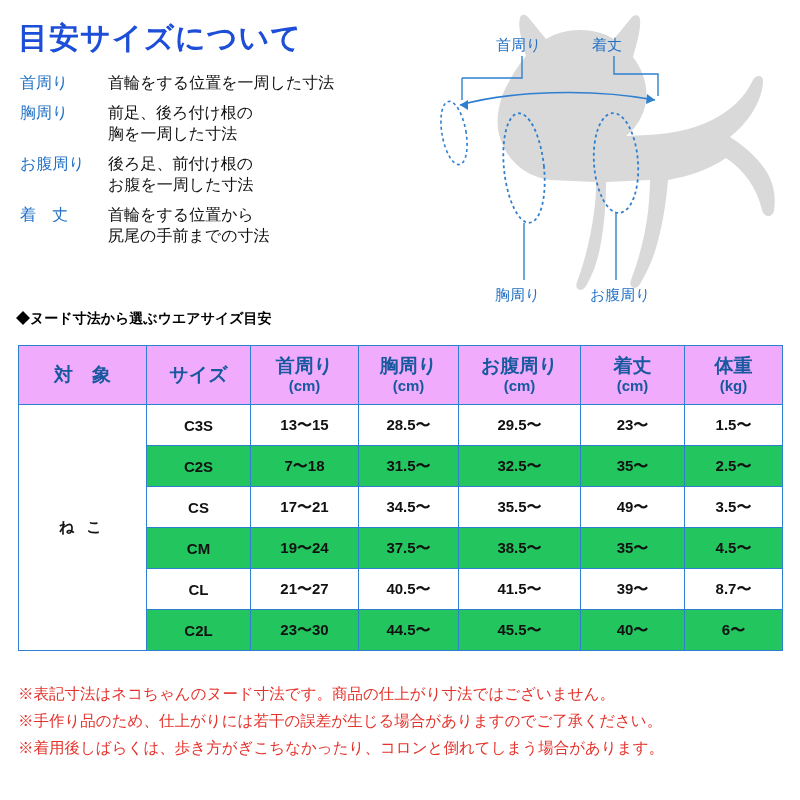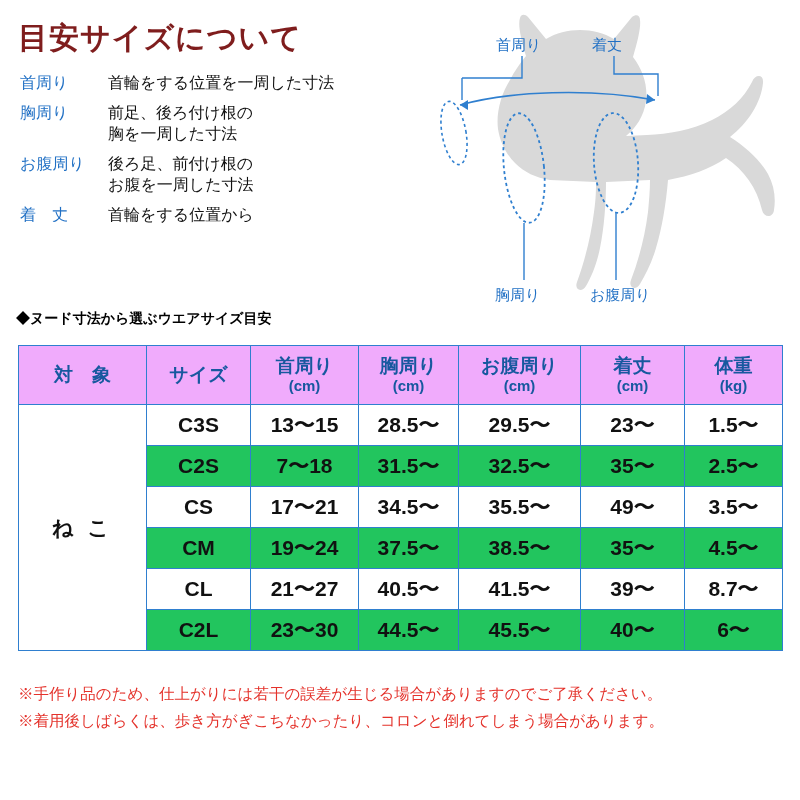--- a/index.html
+++ b/index.html
@@ -21,21 +21,21 @@
     height: 800px;
   }
 
   
   .title {
     position: absolute;
     left: 18px;
     top: 18px;
     font-size: 30px;
     font-weight: bold;
-    color: #7f1d1d;
+    color: #1d4ed8;
     letter-spacing: 1px;
   }
 
   
   .defs {
     position: absolute;
     left: 20px;
     top: 72px;
     width: 400px;
   }
@@ -114,21 +114,21 @@
     line-height: 1.15;
     padding: 2px 0;
   }
   table.sizes thead th .unit {
     display: block;
     font-size: 15px;
     font-weight: bold;
   }
   table.sizes tbody td {
     height: 38px;
-    font-size: 21px;
+    font-size: 15px;
     background: #ffffff;
     text-align: center;
   }
   table.sizes tbody tr.alt td { background: #22c55e; }
   td.target-cell {
     background: #ffffff !important;
     font-size: 22px;
     letter-spacing: 4px;
     color: #111111;
   }
@@ -179,20 +179,21 @@
       <div class="def-term">お腹周り</div>
       <div class="def-desc">
         <div>後ろ足、前付け根の</div>
         <div>お腹を一周した寸法</div>
       </div>
     </div>
     <div class="def-row">
       <div class="def-term">着　丈</div>
       <div class="def-desc">
         <div>首輪をする位置から</div>
+        <div>尻尾の手前までの寸法</div>
       </div>
     </div>
   </div>
 
   <div class="illus">
     <svg width="390" height="310" viewBox="0 0 390 310">
 
       <path fill="#d9d9d9" d="
         M126,48
         C120,28 118,16 120,10
@@ -349,17 +350,18 @@
         <td>23〜30</td>
         <td>44.5〜</td>
         <td>45.5〜</td>
         <td>40〜</td>
         <td>6〜</td>
       </tr>
     </tbody>
   </table>
 
   <div class="notes">
+    <div class="note">※表記寸法はネコちゃんのヌード寸法です。商品の仕上がり寸法ではございません。</div>
     <div class="note">※手作り品のため、仕上がりには若干の誤差が生じる場合がありますのでご了承ください。</div>
     <div class="note">※着用後しばらくは、歩き方がぎこちなかったり、コロンと倒れてしまう場合があります。</div>
   </div>
 
 </div>
 
 </body></html>

